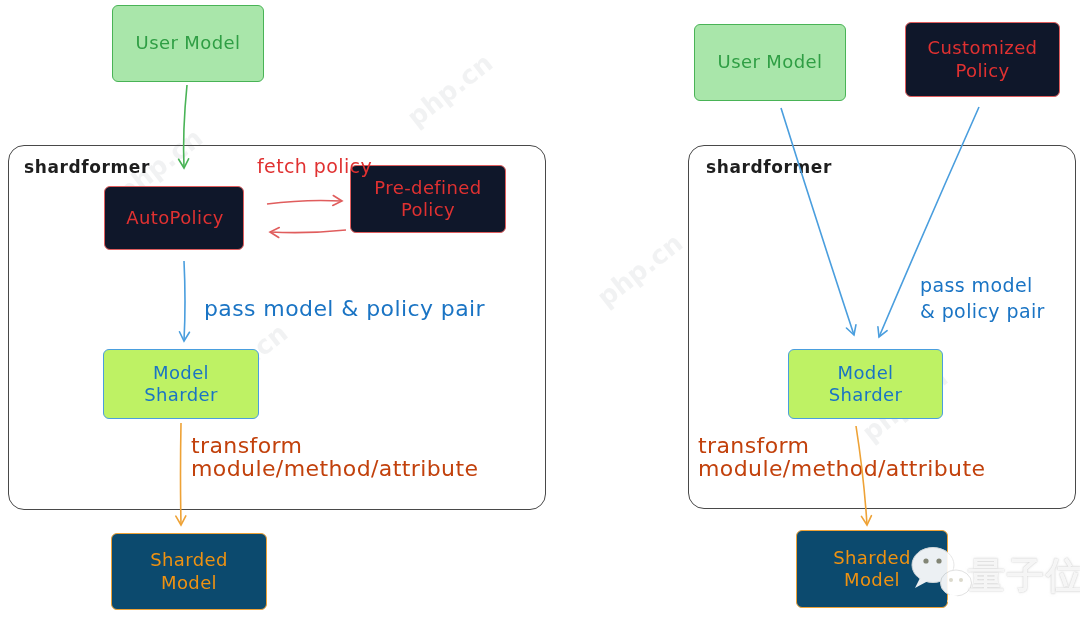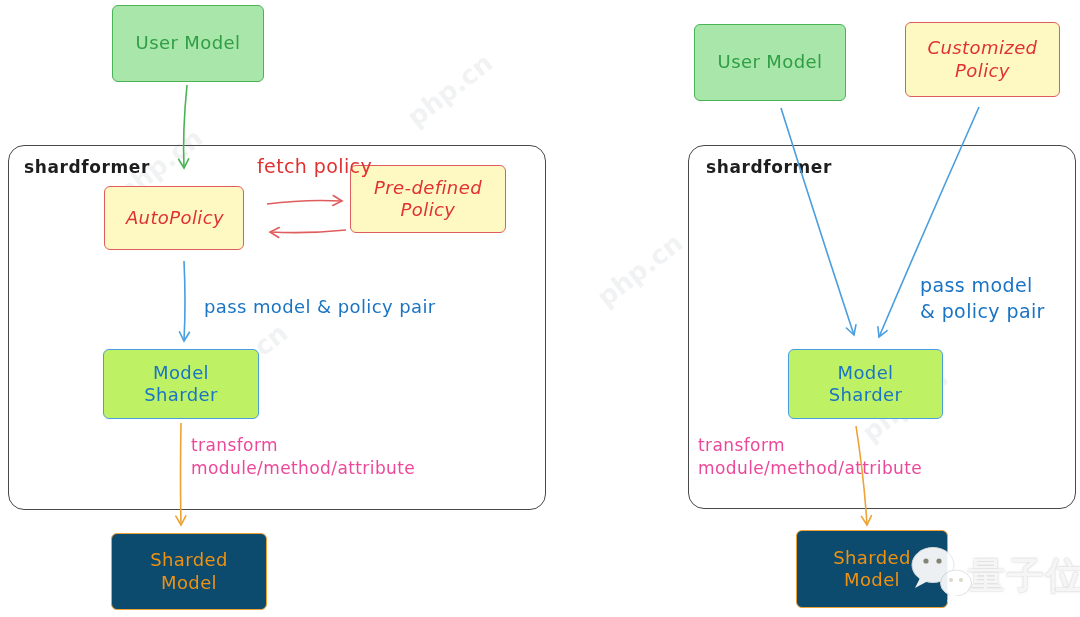--- a/index.html
+++ b/index.html
@@ -20,21 +20,21 @@
     justify-content: center;
     text-align: center;
     font-size: 18px;
     font-weight: 500;
     letter-spacing: 0.4px;
     line-height: 1.25;
     box-sizing: border-box;
     padding: 4px 10px;
   }
   .node.green  { background: #a9e6aa; border: 1.6px solid #49b356; color: #2f9e44; }
-  .node.red    { background: #fef9c3; border: 1.6px solid #e05d5d; color: #e03131; font-style: italic; }
+  .node.red    { background: #0f172a; border: 1.6px solid #e05d5d; color: #e03131; }
   .node.blue   { background: #bef264; border: 1.6px solid #4a9ede; color: #1a74c4; }
   .node.yellow { background: #0c4a6e; border: 1.6px solid #eea236; color: #ef9211; margin-left: 8px; }
 
   
   .container-frame {
     position: absolute;
     border: 1.6px solid #494949;
     border-radius: 16px;
     background: transparent;
     box-sizing: border-box;
@@ -49,22 +49,22 @@
 
   
   .edge-label {
     position: absolute;
     font-weight: 500;
     letter-spacing: 0.4px;
     white-space: nowrap;
   }
   .edge-label.green  { color: #2f9e44; font-size: 17px; }
   .edge-label.red    { color: #e03131; font-size: 19px; }
-  .edge-label.blue   { color: #1a74c4; font-size: 18px; }
-  .edge-label.orange { color: #ec4899; font-size: 17px; }
+  .edge-label.blue   { color: #1a74c4; font-size: 22px; }
+  .edge-label.orange { color: #c2410c; font-size: 22px; }
   .edge-label .lbl-line { display: block; }
   .edge-label.blue.two-line { font-size: 19px; line-height: 26px; }
   .edge-label.orange { line-height: 23px; }
 
   
   .arrow-layer {
     position: absolute;
     left: 0; top: 0;
     width: 1080px; height: 617px;
     pointer-events: none;

